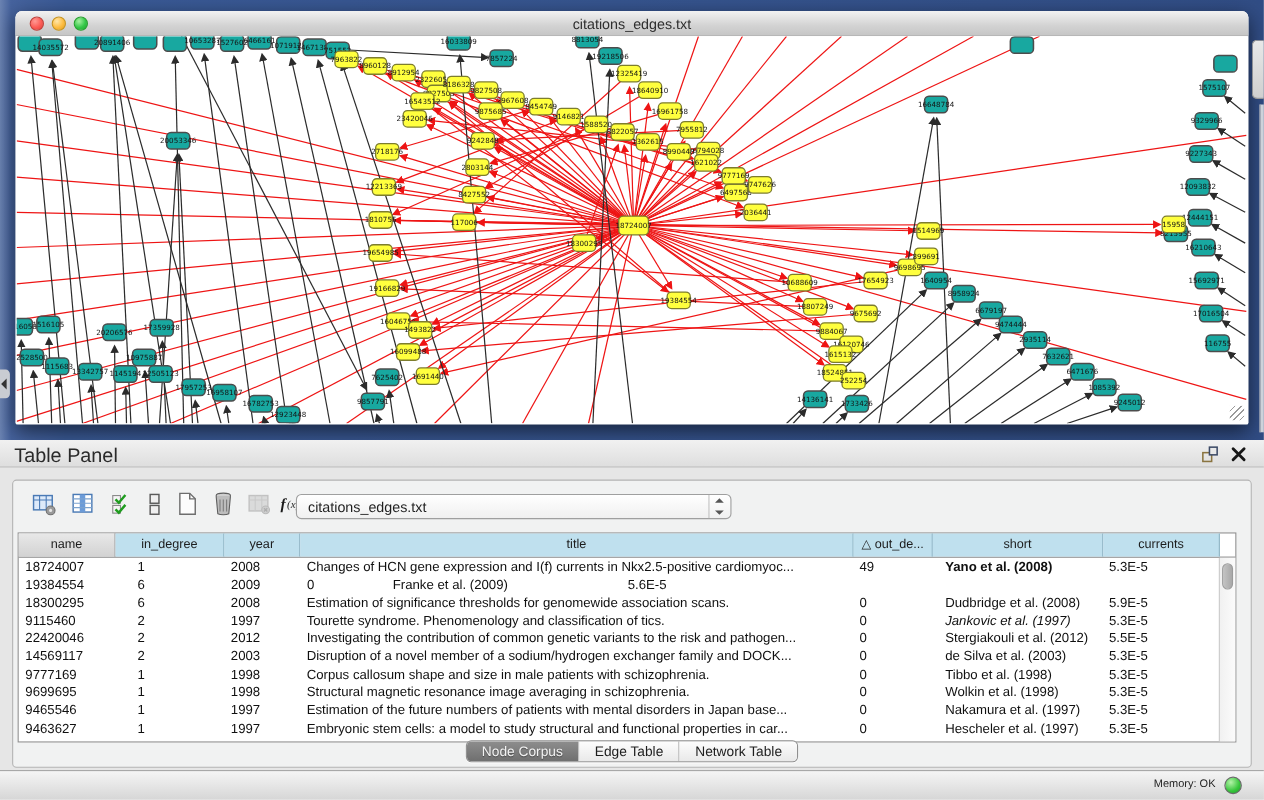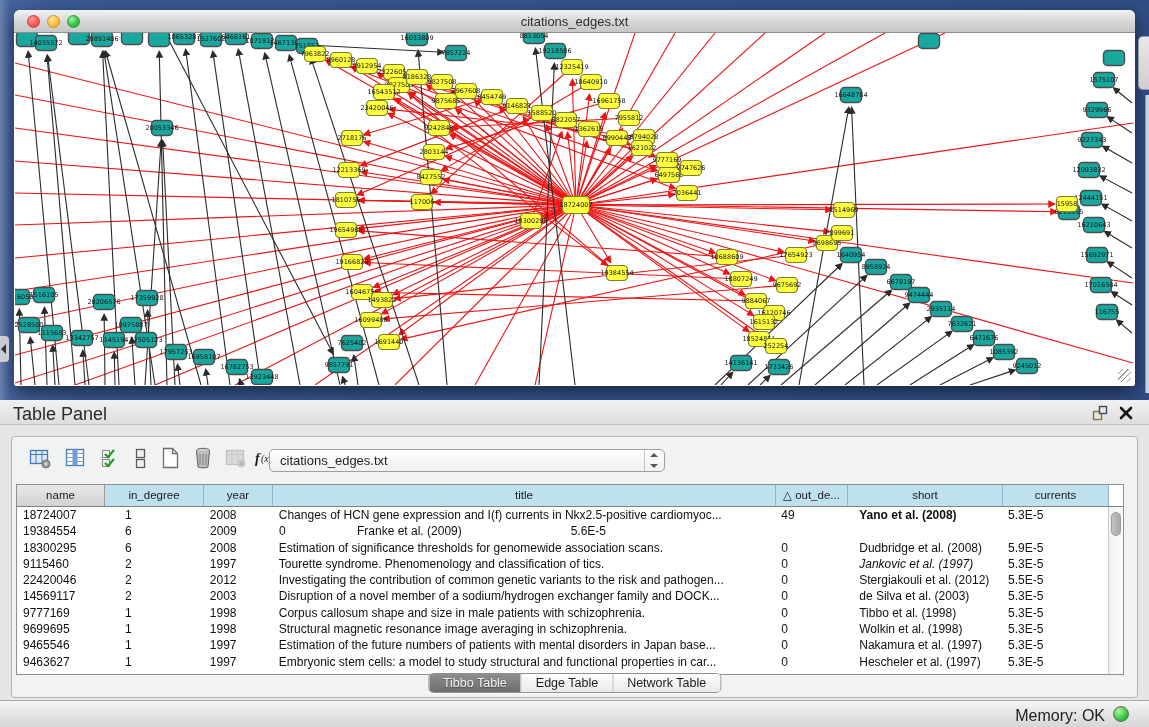--- a/index.html
+++ b/index.html
@@ -78,21 +78,21 @@
     box-shadow:0 1px 0 rgba(255,255,255,.7); }
   .seg { height:100%; line-height:19px; font-size:12.5px; text-align:center; padding:0 14px;
     background:linear-gradient(#fdfdfd,#e9e9e9); color:#1d1d1d; border-left:1px solid #bdbdbd; }
   .seg:first-child { border-left:none; }
   .seg.active { background:linear-gradient(#8d8d8d,#6f6f6f); color:#f3f3f3;
     text-shadow:0 1px 1px rgba(0,0,0,.4); }
 
   
   .statusbar { position:absolute; left:0; top:700px; width:1149px; height:27px;
     background:linear-gradient(#f5f5f5,#d6d6d6); border-top:1px solid #a8a8a8; }
-  .mem-label { position:absolute; right:44px; top:6px; font-size:16px; color:#222; }
+  .mem-label { position:absolute; right:44px; top:6px; font-size:10px; color:#222; }
   .mem-dot { position:absolute; right:20px; top:5px; width:16px; height:16px; border-radius:50%;
     background:radial-gradient(circle at 35% 30%, #b4f3a8, var(--accent-green,#35c53a) 60%, #1f9c2c);
     border:1px solid #6b6b6b; }
 </style>
 </head>
 <body>
 
 <div class="desktop">
   <div class="net-window">
     <div class="titlebar">
@@ -687,21 +687,21 @@
             <div class="td" style="width: 155px; padding-left: 12px;">Hescheler et al. (1997)</div>
             <div class="td" style="width: 106px;">5.3E-5</div>
           </div>
         </div>
       <div class="vscroll">
         <div class="vthumb"></div>
       </div>
     </div>
 
     <div class="seg-tabs" id="seg-tabs">
-        <div class="seg active">Tibbo Table</div>
+        <div class="seg active">Node Corpus</div>
         <div class="seg">Edge Table</div>
         <div class="seg">Network Table</div>
       </div>
   </div>
 </div>
 
 <div class="statusbar">
   <span class="mem-label">Memory: OK</span>
   <span class="mem-dot"></span>
 </div>

